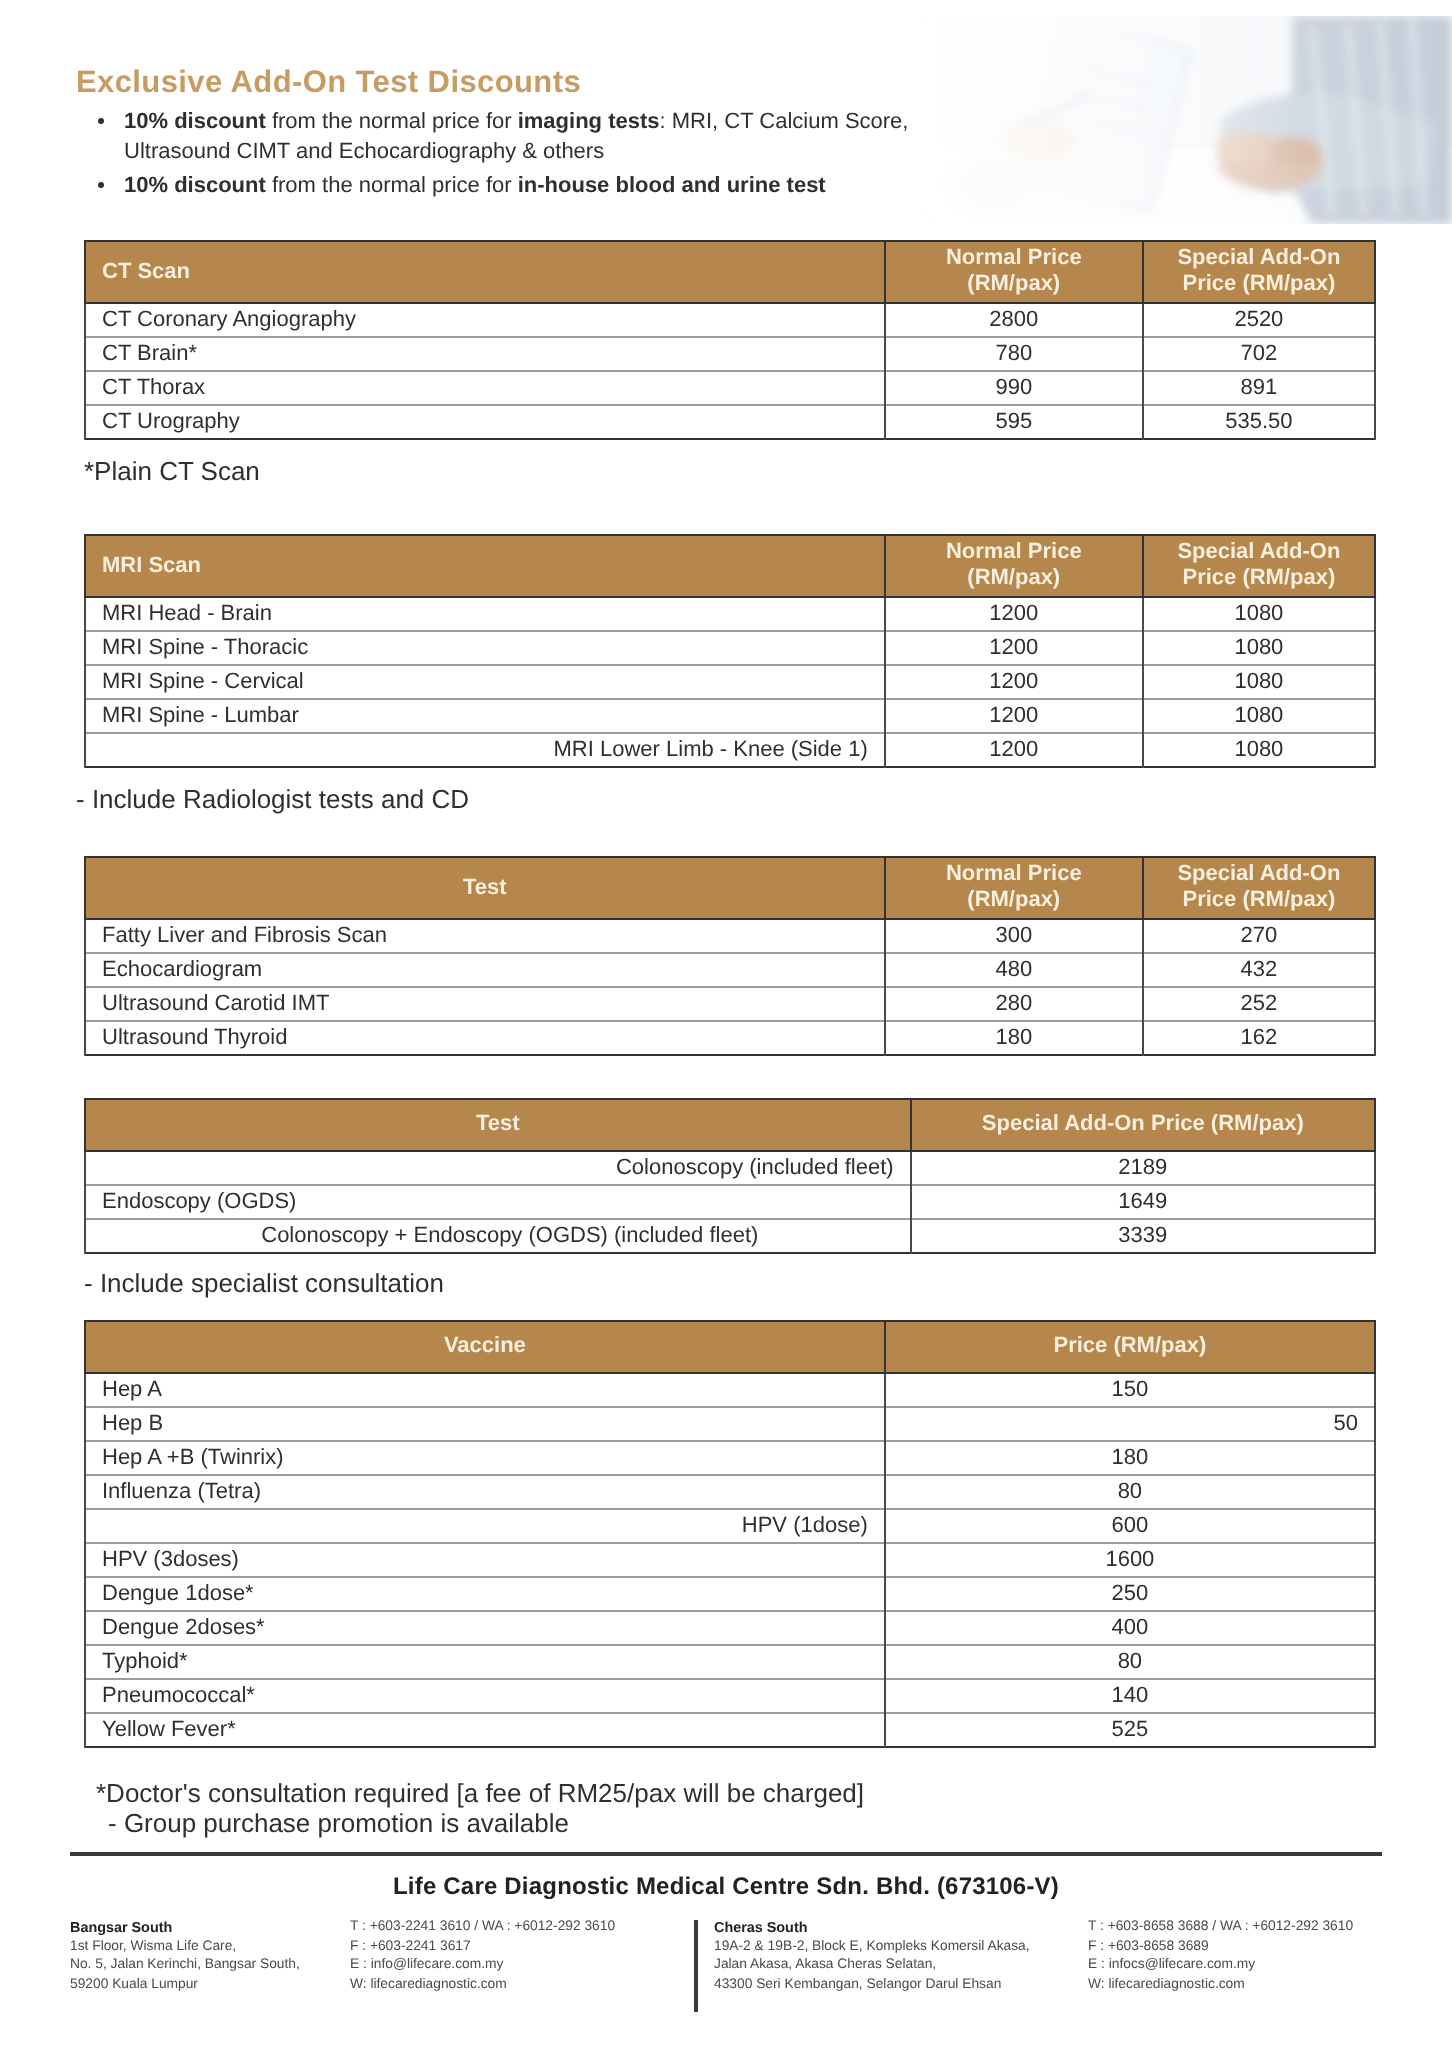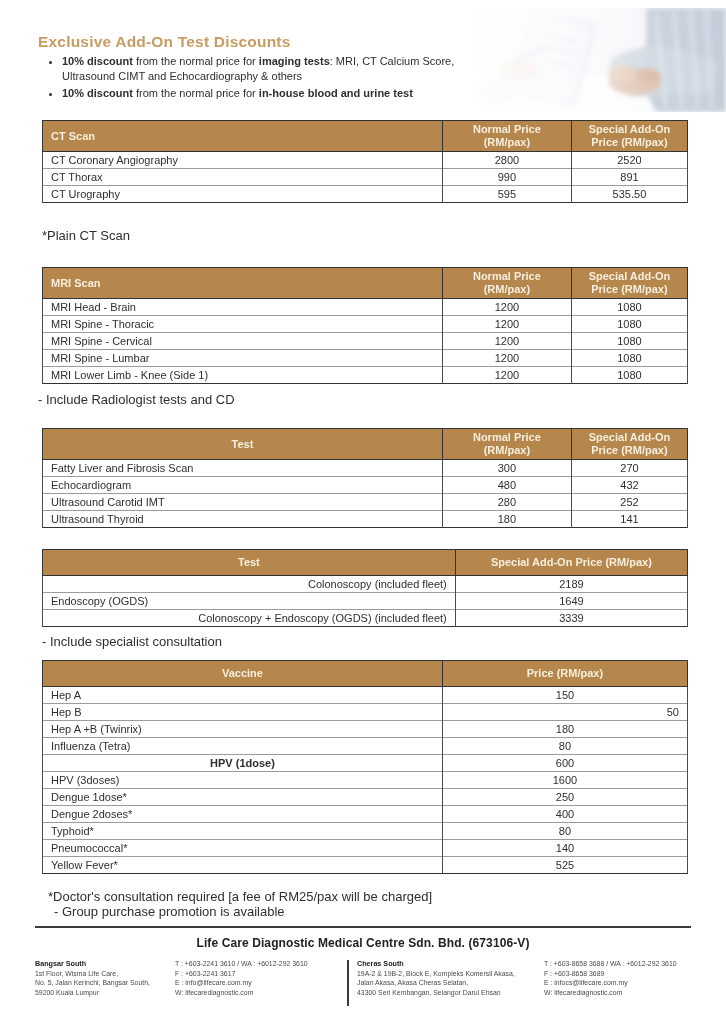--- a/index.html
+++ b/index.html
@@ -146,20 +146,25 @@
 Price (RM/pax)</th>
         </tr>
       </thead>
     <tbody>
         <tr>
           <td style="text-align: left;">CT Coronary Angiography</td>
           <td style="text-align: center;">2800</td>
           <td style="text-align: center;">2520</td>
         </tr>
         <tr>
+          <td style="text-align: left;">CT Brain*</td>
+          <td style="text-align: center;">780</td>
+          <td style="text-align: center;">702</td>
+        </tr>
+        <tr>
           <td style="text-align: left;">CT Thorax</td>
           <td style="text-align: center;">990</td>
           <td style="text-align: center;">891</td>
         </tr>
         <tr>
           <td style="text-align: left;">CT Urography</td>
           <td style="text-align: center;">595</td>
           <td style="text-align: center;">535.50</td>
         </tr>
       </tbody>
@@ -192,21 +197,21 @@
           <td style="text-align: left;">MRI Spine - Cervical</td>
           <td style="text-align: center;">1200</td>
           <td style="text-align: center;">1080</td>
         </tr>
         <tr>
           <td style="text-align: left;">MRI Spine - Lumbar</td>
           <td style="text-align: center;">1200</td>
           <td style="text-align: center;">1080</td>
         </tr>
         <tr>
-          <td style="text-align: left;">MRI Lower Limb - Knee (Side 1)</td>
+          <td style="text-align: right;">MRI Lower Limb - Knee (Side 1)</td>
           <td style="text-align: center;">1200</td>
           <td style="text-align: center;">1080</td>
         </tr>
       </tbody>
   </table>
 
   <div class="note" id="note-mri">- Include Radiologist tests and CD</div>
 
   <table class="price" id="table-imaging">
     <thead>
@@ -230,21 +235,21 @@
           <td style="text-align: center;">432</td>
         </tr>
         <tr>
           <td style="text-align: left;">Ultrasound Carotid IMT</td>
           <td style="text-align: center;">280</td>
           <td style="text-align: center;">252</td>
         </tr>
         <tr>
           <td style="text-align: left;">Ultrasound Thyroid</td>
           <td style="text-align: center;">180</td>
-          <td style="text-align: center;">141</td>
+          <td style="text-align: center;">162</td>
         </tr>
       </tbody>
   </table>
 
   <table class="price short-head" id="table-scope">
     <thead>
         <tr>
           <th style="width: 64%; text-align: center;">Test</th>
           <th style="width: 36%; text-align: center;">Special Add-On Price (RM/pax)</th>
         </tr>
@@ -252,21 +257,21 @@
     <tbody>
         <tr>
           <td style="text-align: right;">Colonoscopy (included fleet)</td>
           <td style="text-align: center;">2189</td>
         </tr>
         <tr>
           <td style="text-align: left;">Endoscopy (OGDS)</td>
           <td style="text-align: center;">1649</td>
         </tr>
         <tr>
-          <td style="text-align: right; padding-left: 20px;">Colonoscopy + Endoscopy (OGDS) (included fleet)</td>
+          <td style="text-align: center; padding-left: 20px;">Colonoscopy + Endoscopy (OGDS) (included fleet)</td>
           <td style="text-align: center;">3339</td>
         </tr>
       </tbody>
   </table>
 
   <div class="note" id="note-specialist">- Include specialist consultation</div>
 
   <table class="price short-head" id="table-vaccine">
     <thead>
         <tr>
@@ -285,21 +290,21 @@
         </tr>
         <tr>
           <td style="text-align: left;">Hep A +B (Twinrix)</td>
           <td style="text-align: center;">180</td>
         </tr>
         <tr>
           <td style="text-align: left;">Influenza (Tetra)</td>
           <td style="text-align: center;">80</td>
         </tr>
         <tr>
-          <td style="text-align: center; font-weight: bold;">HPV (1dose)</td>
+          <td style="text-align: right;">HPV (1dose)</td>
           <td style="text-align: center;">600</td>
         </tr>
         <tr>
           <td style="text-align: left;">HPV (3doses)</td>
           <td style="text-align: center;">1600</td>
         </tr>
         <tr>
           <td style="text-align: left;">Dengue 1dose*</td>
           <td style="text-align: center; margin-top: 24px;">250</td>
         </tr>

